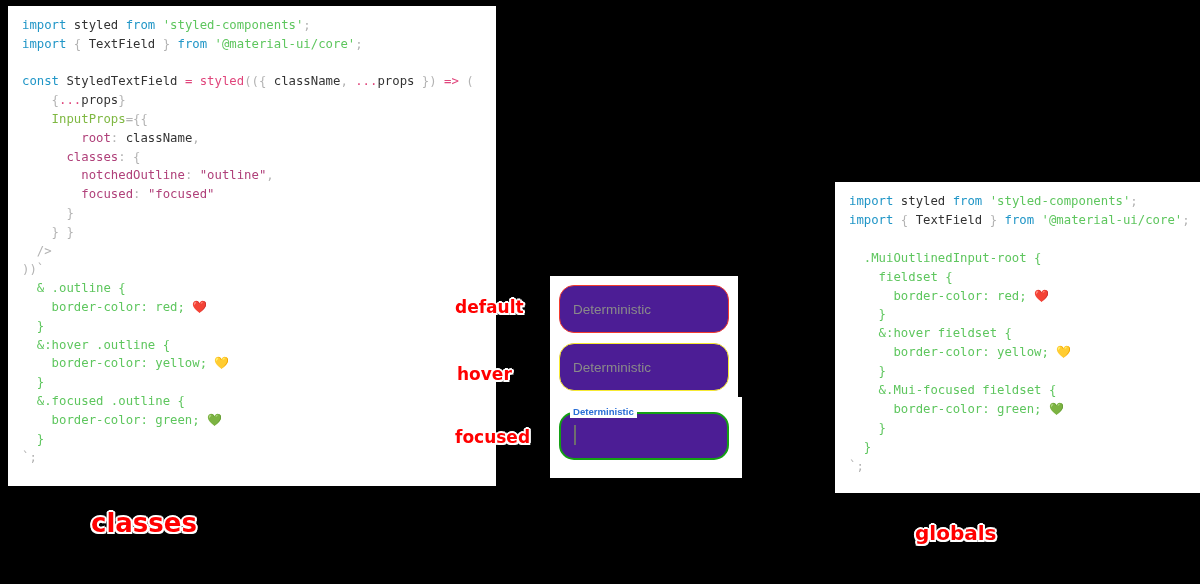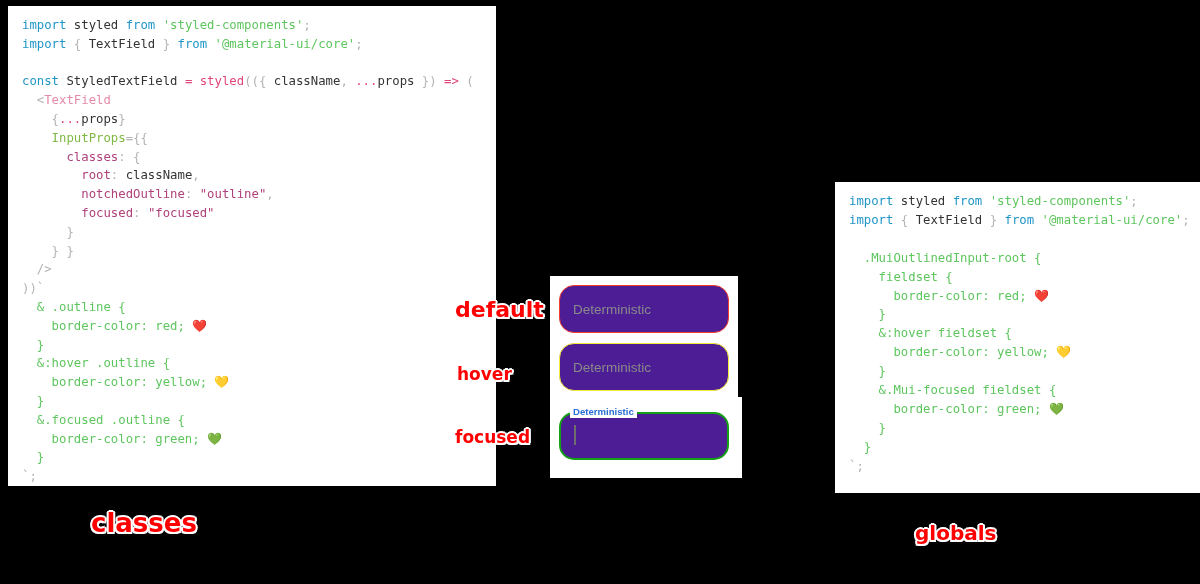--- a/index.html
+++ b/index.html
@@ -146,39 +146,38 @@
     font-family: "DejaVu Sans", sans-serif;
     font-weight: bold;
     color: #ff0000;
     white-space: nowrap;
     text-shadow:
        2px  0   0 #fff, -2px  0   0 #fff,
        0    2px 0 #fff,  0   -2px 0 #fff,
        1.5px 1.5px 0 #fff, -1.5px 1.5px 0 #fff,
        1.5px -1.5px 0 #fff, -1.5px -1.5px 0 #fff;
   }
-  #annot-default { left: 455px; top: 297px; font-size: 22px; }
+  #annot-default { left: 455px; top: 297px; font-size: 17px; }
   #annot-hover   { left: 457px; top: 364px; font-size: 17px; }
   #annot-focused { left: 455px; top: 427px; font-size: 17px; }
   #annot-classes { left: 91px;  top: 508px; font-size: 26px; }
   #annot-globals { left: 915px; top: 521px; font-size: 20px; }
 </style>
 </head>
 <body>
 
 <div class="code-panel" id="panel-classes">
     <div class="code-line"><span class="t-kw">import </span><span class="t-id">styled </span><span class="t-kw">from </span><span class="t-str">'styled-components'</span><span class="t-punc">;</span></div>
     <div class="code-line"><span class="t-kw">import </span><span class="t-punc">{ </span><span class="t-id">TextField</span><span class="t-punc"> } </span><span class="t-kw">from </span><span class="t-str">'@material-ui/core'</span><span class="t-punc">;</span></div>
     <div class="code-line">&nbsp;</div>
     <div class="code-line"><span class="t-kw">const </span><span class="t-id">StyledTextField </span><span class="t-op">= </span><span class="t-fn">styled</span><span class="t-punc">(({ </span><span class="t-id">className</span><span class="t-punc">, </span><span class="t-op">...</span><span class="t-id">props</span><span class="t-punc"> }) </span><span class="t-op">=&gt; </span><span class="t-punc">(</span></div>
-    <div class="code-line"><span class="t-punc">  &lt;</span><span class="t-tag">TextField</span></div>
     <div class="code-line"><span class="t-punc">    {</span><span class="t-op">...</span><span class="t-id">props</span><span class="t-punc">}</span></div>
     <div class="code-line"><span class="t-attr">    InputProps</span><span class="t-punc">={{</span></div>
+    <div class="code-line"><span class="t-prop">        root</span><span class="t-punc">: </span><span class="t-id">className</span><span class="t-punc">,</span></div>
     <div class="code-line"><span class="t-prop">      classes</span><span class="t-punc">: {</span></div>
-    <div class="code-line"><span class="t-prop">        root</span><span class="t-punc">: </span><span class="t-id">className</span><span class="t-punc">,</span></div>
     <div class="code-line"><span class="t-prop">        notchedOutline</span><span class="t-punc">: </span><span class="t-prop">"outline"</span><span class="t-punc">,</span></div>
     <div class="code-line"><span class="t-prop">        focused</span><span class="t-punc">: </span><span class="t-prop">"focused"</span></div>
     <div class="code-line"><span class="t-punc">      }</span></div>
     <div class="code-line"><span class="t-punc">    } }</span></div>
     <div class="code-line"><span class="t-punc">  /&gt;</span></div>
     <div class="code-line"><span class="t-punc">))`</span></div>
     <div class="code-line"><span class="t-sel">  &amp; .outline {</span></div>
     <div class="code-line"><span class="t-css">    border-color: red; </span><span class="emoji">❤️</span></div>
     <div class="code-line"><span class="t-sel">  }</span></div>
     <div class="code-line"><span class="t-sel">  &amp;:hover .outline {</span></div>

